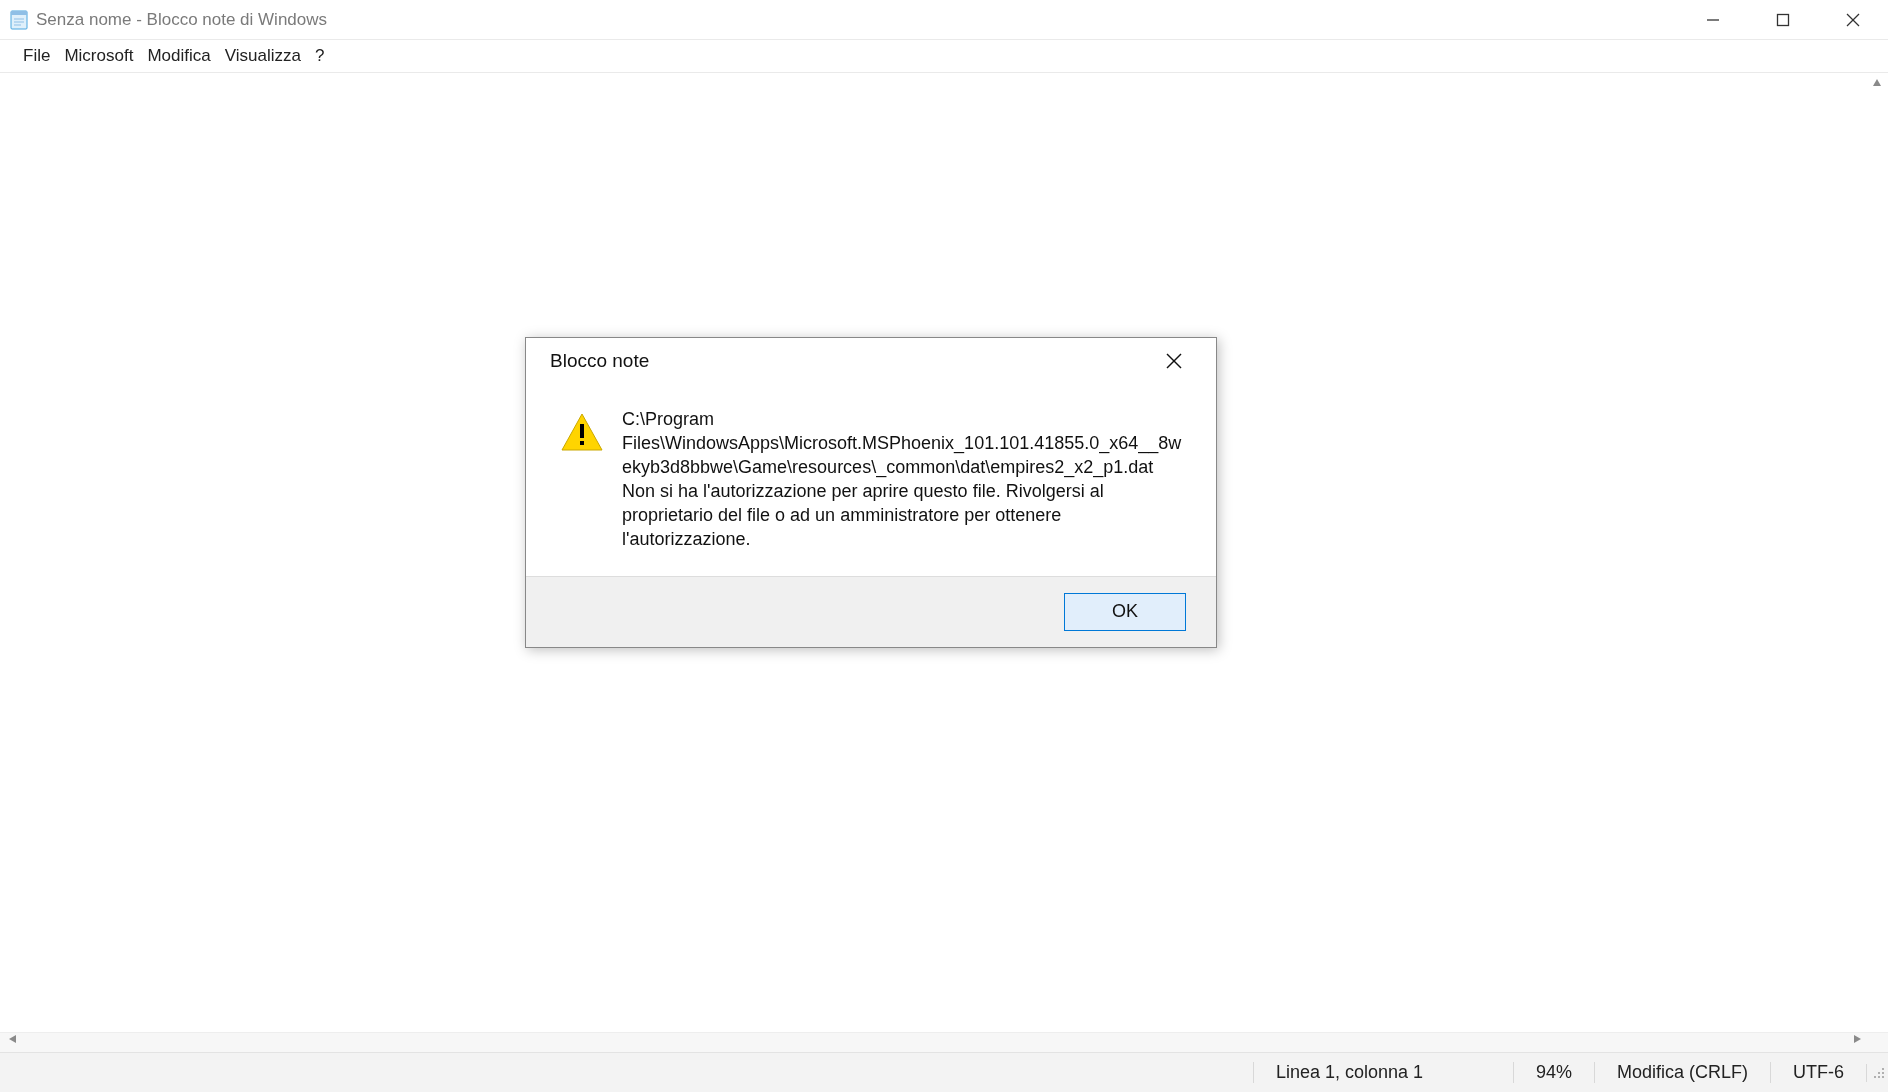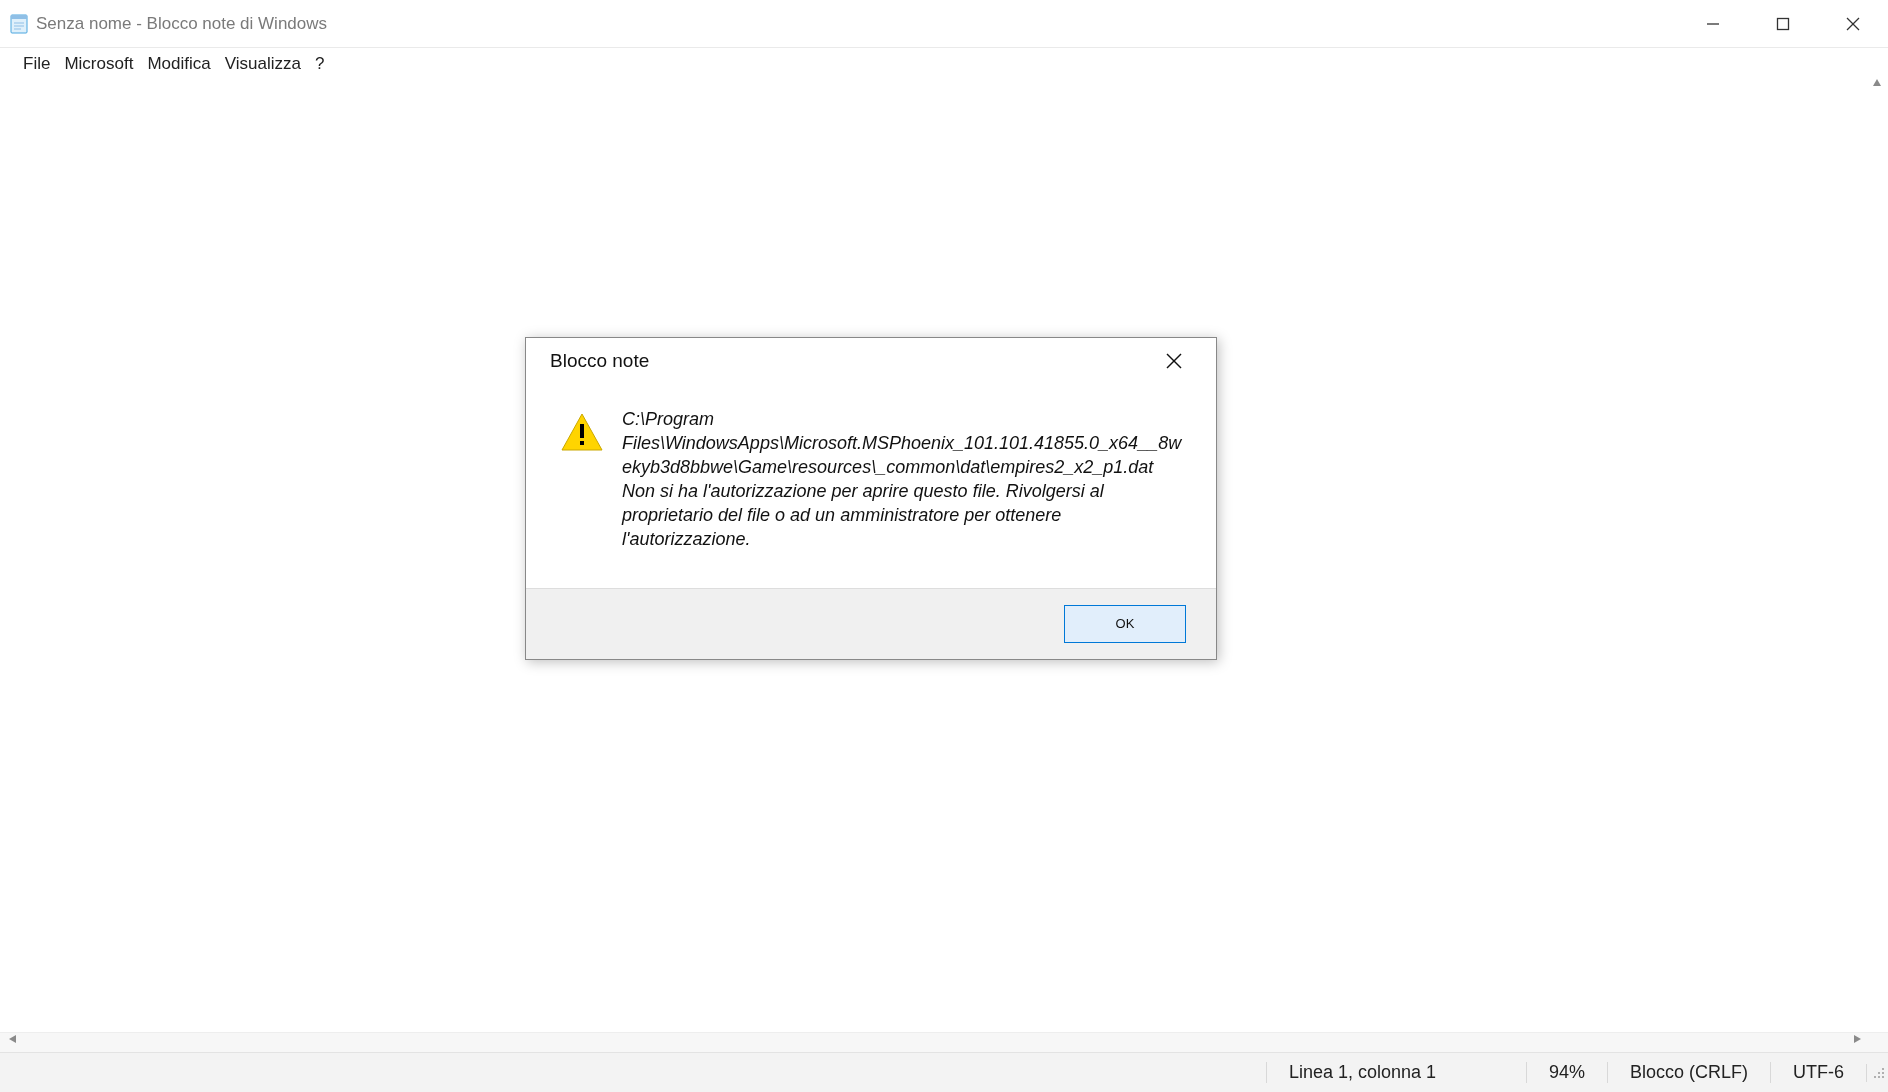--- a/index.html
+++ b/index.html
@@ -6,21 +6,21 @@
     body {
       font-family: "Segoe UI", Tahoma, sans-serif;
       background: #fff;
       width: 1888px;
       height: 1092px;
       position: relative;
       overflow: hidden;
     }
     
     .titlebar {
-      height: 48px;
+      height: 40px;
       display: flex;
       align-items: center;
       padding-left: 8px;
       color: #7a7a7a;
       font-size: 17px;
       border-bottom: 1px solid #eaeaea;
       background: #fff;
     }
     .titlebar .app-icon {
       width: 22px;
@@ -127,24 +127,23 @@
       padding: 0 24px;
       font-size: 19px;
       color: #111;
     }
     .dialog-title .dclose {
       margin-left: auto;
       width: 36px; height: 36px;
       display:flex; align-items:center; justify-content:center;
     }
     .dialog-body {
-      padding: 24px 28px 36px 34px;
+      padding: 24px 28px 24px 34px;
       display: flex;
       gap: 18px;
-      font-style: italic;
     }
     .warn-icon {
       flex: 0 0 44px;
       padding-top: 4px;
     }
     .dialog-text {
       font-size: 18px;
       line-height: 1.33;
       color: #111;
       word-break: break-word;
@@ -154,21 +153,21 @@
       border-top: 1px solid #ddd;
       padding: 16px 30px;
       display: flex;
       justify-content: flex-end;
     }
     .dialog-buttons button {
       width: 122px;
       height: 38px;
       background: #e1eefb;
       border: 1px solid #0078d7;
-      font-size: 13px;
+      font-size: 18px;
       color: #111;
     }
   </style>
 </head>
 <body>
 
 <div class="titlebar">
   <span class="app-icon">
     <svg width="22" height="22" viewBox="0 0 22 22">
       <rect x="3" y="2" width="16" height="18" rx="1" fill="#dff0fb" stroke="#4aa6df" stroke-width="1"></rect>
@@ -224,21 +223,21 @@
 <div class="scroll-arrow" style="bottom:44px; right:22px">
   <svg width="10" height="10">
       <polygon points="2,1 2,9 9,5" fill="#8a8a8a"></polygon>
     </svg>
 </div>
 
 <div class="statusbar">
   <div class="spacer"></div>
   <div class="cell" style="min-width:260px">Linea 1, colonna 1</div>
   <div class="cell">94%</div>
-  <div class="cell">Blocco (CRLF)</div>
+  <div class="cell">Modifica (CRLF)</div>
   <div class="cell">UTF-6</div>
   <div class="grip">
     <svg width="12" height="12">
       <circle cx="10" cy="10" r="1" fill="#9a9a9a"></circle>
       <circle cx="6" cy="10" r="1" fill="#9a9a9a"></circle>
       <circle cx="10" cy="6" r="1" fill="#9a9a9a"></circle>
       <circle cx="2" cy="10" r="1" fill="#9a9a9a"></circle>
       <circle cx="6" cy="6" r="1" fill="#9a9a9a"></circle>
       <circle cx="10" cy="2" r="1" fill="#9a9a9a"></circle>
     </svg>

